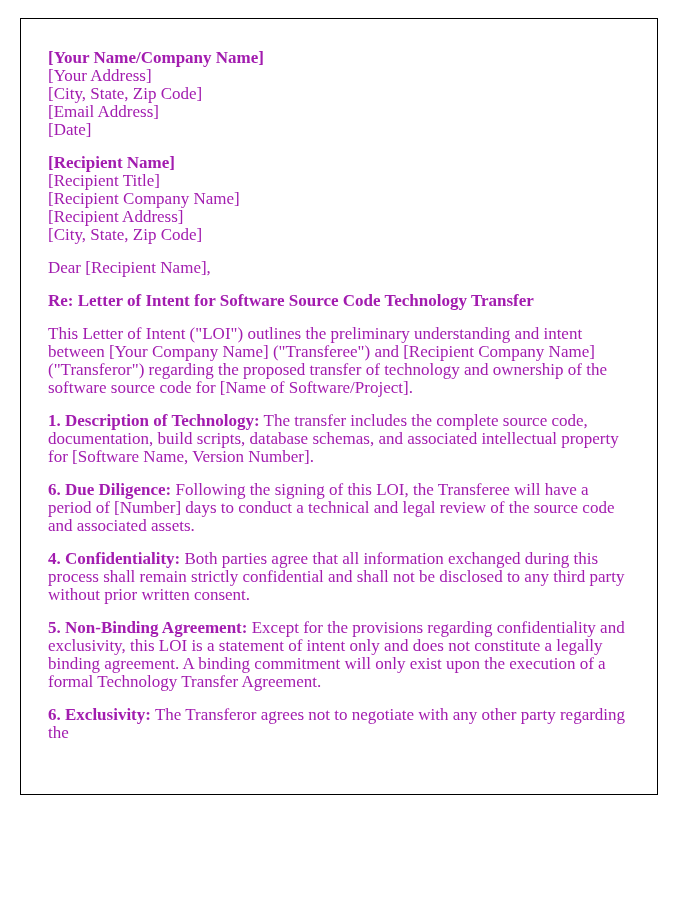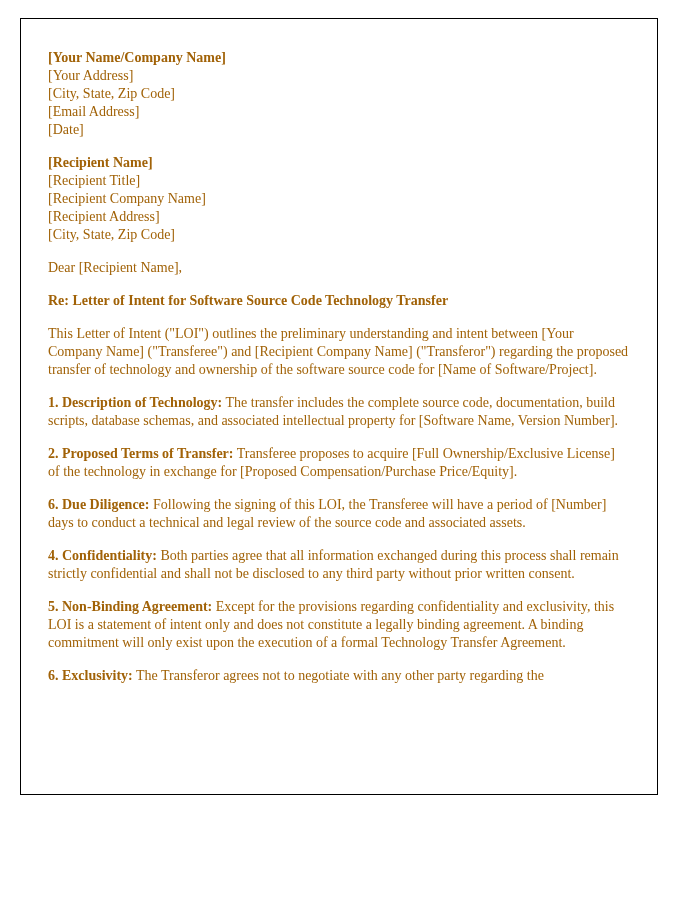--- a/index.html
+++ b/index.html
@@ -15,22 +15,22 @@
     top: 18px;
     width: 638px;
     height: 777px;
     border: 1px solid #000000;
     background: #ffffff;
     overflow: hidden;
   }
   .content {
     padding: 30px 27px;
     width: 100%;
-    color: #a16207;
-    font-size: 14px;
+    color: #a21caf;
+    font-size: 17px;
     line-height: 18px;
     font-family: Liberation Serif, serif;
   }
   .block { margin-bottom: 15px; }
   .line { display: block; }
   .bold { font-weight: bold; }
   p.para { margin-bottom: 15px; }
   p.para:last-child { margin-bottom: 8px; }
 </style>
 </head>
@@ -56,21 +56,20 @@
     </div>
 
     <p class="para">Dear [Recipient Name],</p>
 
     <p class="para bold">Re: Letter of Intent for Software Source Code Technology Transfer</p>
 
     <p class="para">This Letter of Intent ("LOI") outlines the preliminary understanding and intent between [Your Company Name] ("Transferee") and [Recipient Company Name] ("Transferor") regarding the proposed transfer of technology and ownership of the software source code for [Name of Software/Project].</p>
 
     <p class="para"><span class="bold">1. Description of Technology:</span><span> The transfer includes the complete source code, documentation, build scripts, database schemas, and associated intellectual property for [Software Name, Version Number].</span></p>
 
-    <p class="para"><span class="bold">2. Proposed Terms of Transfer:</span><span> Transferee proposes to acquire [Full Ownership/Exclusive License] of the technology in exchange for [Proposed Compensation/Purchase Price/Equity].</span></p>
 
     <p class="para"><span class="bold">6. Due Diligence:</span><span> Following the signing of this LOI, the Transferee will have a period of [Number] days to conduct a technical and legal review of the source code and associated assets.</span></p>
 
     <p class="para"><span class="bold">4. Confidentiality:</span><span> Both parties agree that all information exchanged during this process shall remain strictly confidential and shall not be disclosed to any third party without prior written consent.</span></p>
 
     <p class="para"><span class="bold">5. Non-Binding Agreement:</span><span> Except for the provisions regarding confidentiality and exclusivity, this LOI is a statement of intent only and does not constitute a legally binding agreement. A binding commitment will only exist upon the execution of a formal Technology Transfer Agreement.</span></p>
 
     <p class="para"><span class="bold">6. Exclusivity:</span><span> The Transferor agrees not to negotiate with any other party regarding the</span></p>
 
   </div>

